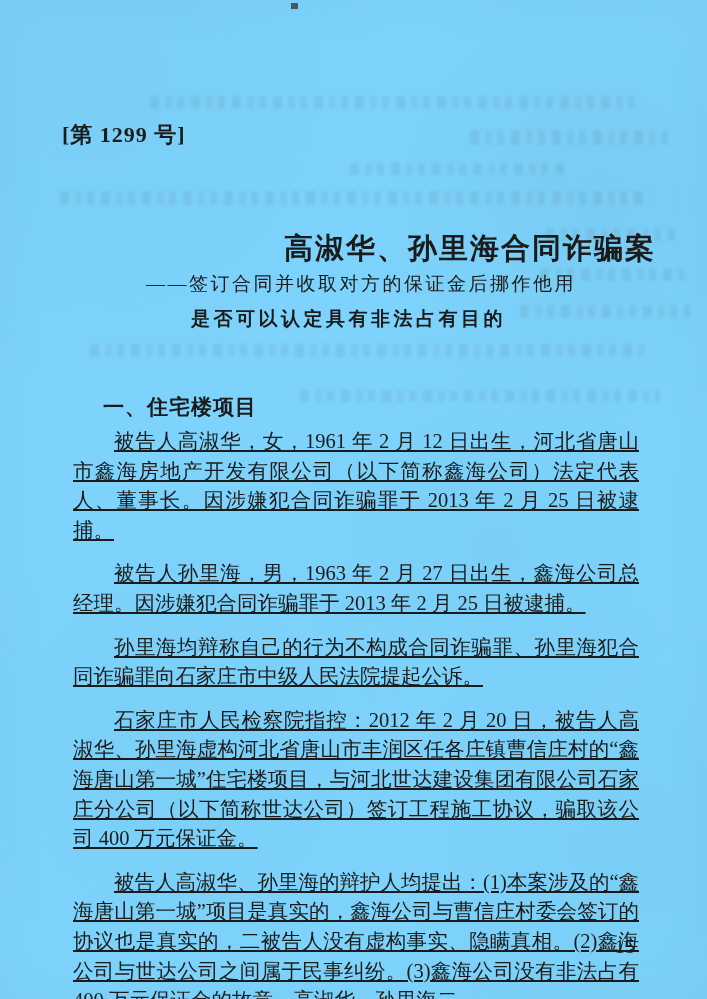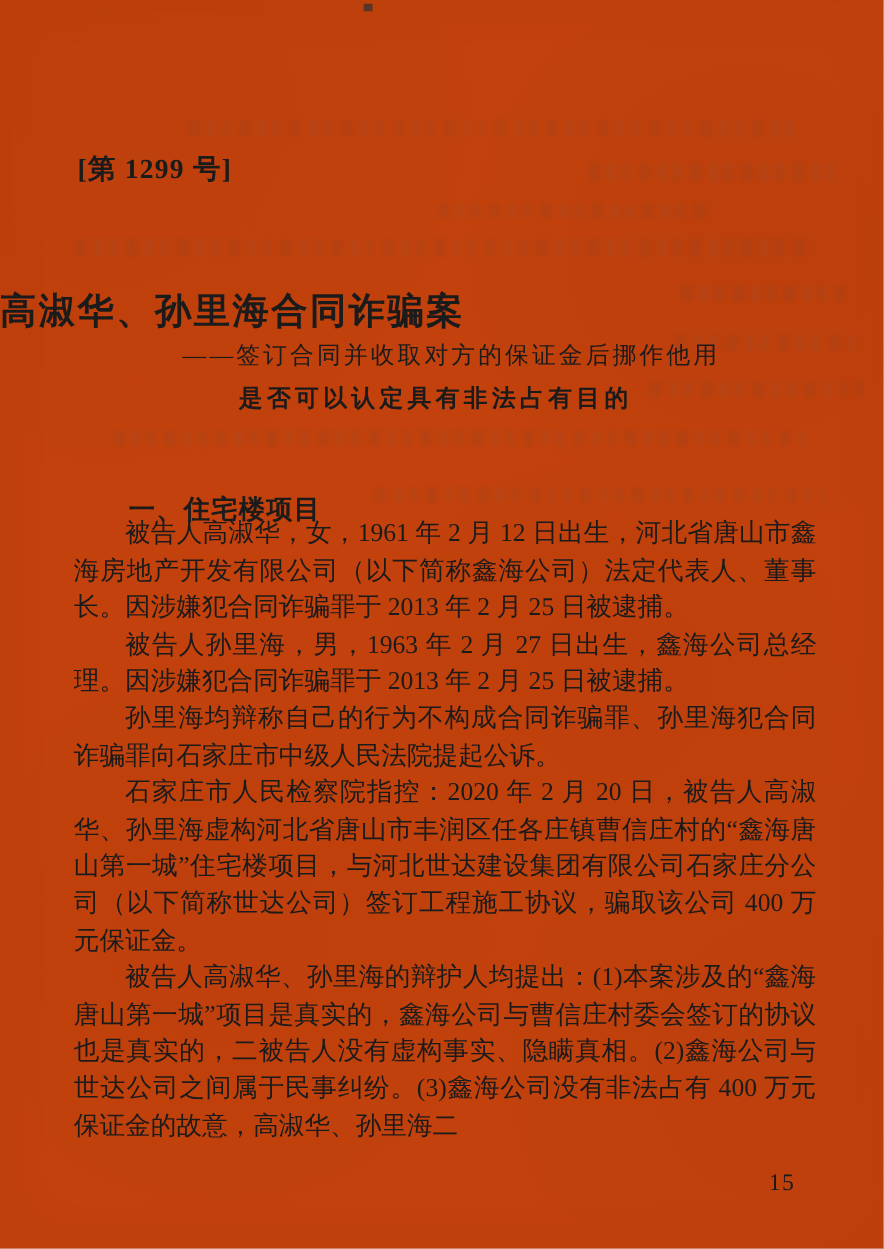--- a/index.html
+++ b/index.html
@@ -5,21 +5,21 @@
   html, body {
     margin: 0;
     padding: 0;
     background: #e9e9e7;
   }
   .page {
     position: relative;
     width: 707px;
     height: 999px;
     margin: 0 auto;
-    background: #c2410c;
+    background: #7dd3fc;
     overflow: hidden;
     font-family: "Liberation Serif", "DejaVu Serif", serif;
     color: #1b1b1b;
     box-shadow: inset 0 0 60px rgba(0,0,0,0.03);
   }
   
   .noise {
     position: absolute;
     inset: 0;
     background:
@@ -58,21 +58,21 @@
     font-size: 22px;
     font-weight: bold;
     letter-spacing: 1px;
     white-space: nowrap;
   }
   .title {
     position: absolute;
     left: 0;
     top: 210px;
     width: 656px;
-    text-align: left;
+    text-align: right;
     font-size: 29px;
     font-weight: bold;
     letter-spacing: 2px;
     white-space: nowrap;
   }
   .subtitle-line1 {
     position: absolute;
     left: 146px;
     top: 271px;
     font-size: 19px;
@@ -102,23 +102,24 @@
     position: absolute;
     left: 59px;
     top: 413px;
     width: 594px;
     font-size: 20.5px;
     line-height: 29.6px;
     text-align: justify;
     text-justify: inter-ideograph;
   }
   .body-text p {
-    margin: 0;
+    margin: 14px;
     padding: 0;
     text-indent: 2em;
+    text-decoration: underline;
   }
   .page-number {
     position: absolute;
     left: 615px;
     top: 936px;
     font-size: 19px;
     letter-spacing: 1px;
   }
 </style>
 </head>
@@ -145,19 +146,19 @@
 
   <div class="subtitle-line1">——签订合同并收取对方的保证金后挪作他用</div>
   <div class="subtitle-line2">是否可以认定具有非法占有目的</div>
 
   <h2 class="section-heading">一、住宅楼项目</h2>
 
   <div class="body-text">
     <p>被告人高淑华，女，1961 年 2 月 12 日出生，河北省唐山市鑫海房地产开发有限公司（以下简称鑫海公司）法定代表人、董事长。因涉嫌犯合同诈骗罪于 2013 年 2 月 25 日被逮捕。</p>
     <p>被告人孙里海，男，1963 年 2 月 27 日出生，鑫海公司总经理。因涉嫌犯合同诈骗罪于 2013 年 2 月 25 日被逮捕。</p>
     <p>孙里海均辩称自己的行为不构成合同诈骗罪、孙里海犯合同诈骗罪向石家庄市中级人民法院提起公诉。</p>
-    <p>石家庄市人民检察院指控：2020 年 2 月 20 日，被告人高淑华、孙里海虚构河北省唐山市丰润区任各庄镇曹信庄村的“鑫海唐山第一城”住宅楼项目，与河北世达建设集团有限公司石家庄分公司（以下简称世达公司）签订工程施工协议，骗取该公司 400 万元保证金。</p>
+    <p>石家庄市人民检察院指控：2012 年 2 月 20 日，被告人高淑华、孙里海虚构河北省唐山市丰润区任各庄镇曹信庄村的“鑫海唐山第一城”住宅楼项目，与河北世达建设集团有限公司石家庄分公司（以下简称世达公司）签订工程施工协议，骗取该公司 400 万元保证金。</p>
     <p>被告人高淑华、孙里海的辩护人均提出：(1)本案涉及的“鑫海唐山第一城”项目是真实的，鑫海公司与曹信庄村委会签订的协议也是真实的，二被告人没有虚构事实、隐瞒真相。(2)鑫海公司与世达公司之间属于民事纠纷。(3)鑫海公司没有非法占有 400 万元保证金的故意，高淑华、孙里海二</p>
   </div>
 
   <div class="page-number">15</div>
 
 </div>
 
 </body></html>

